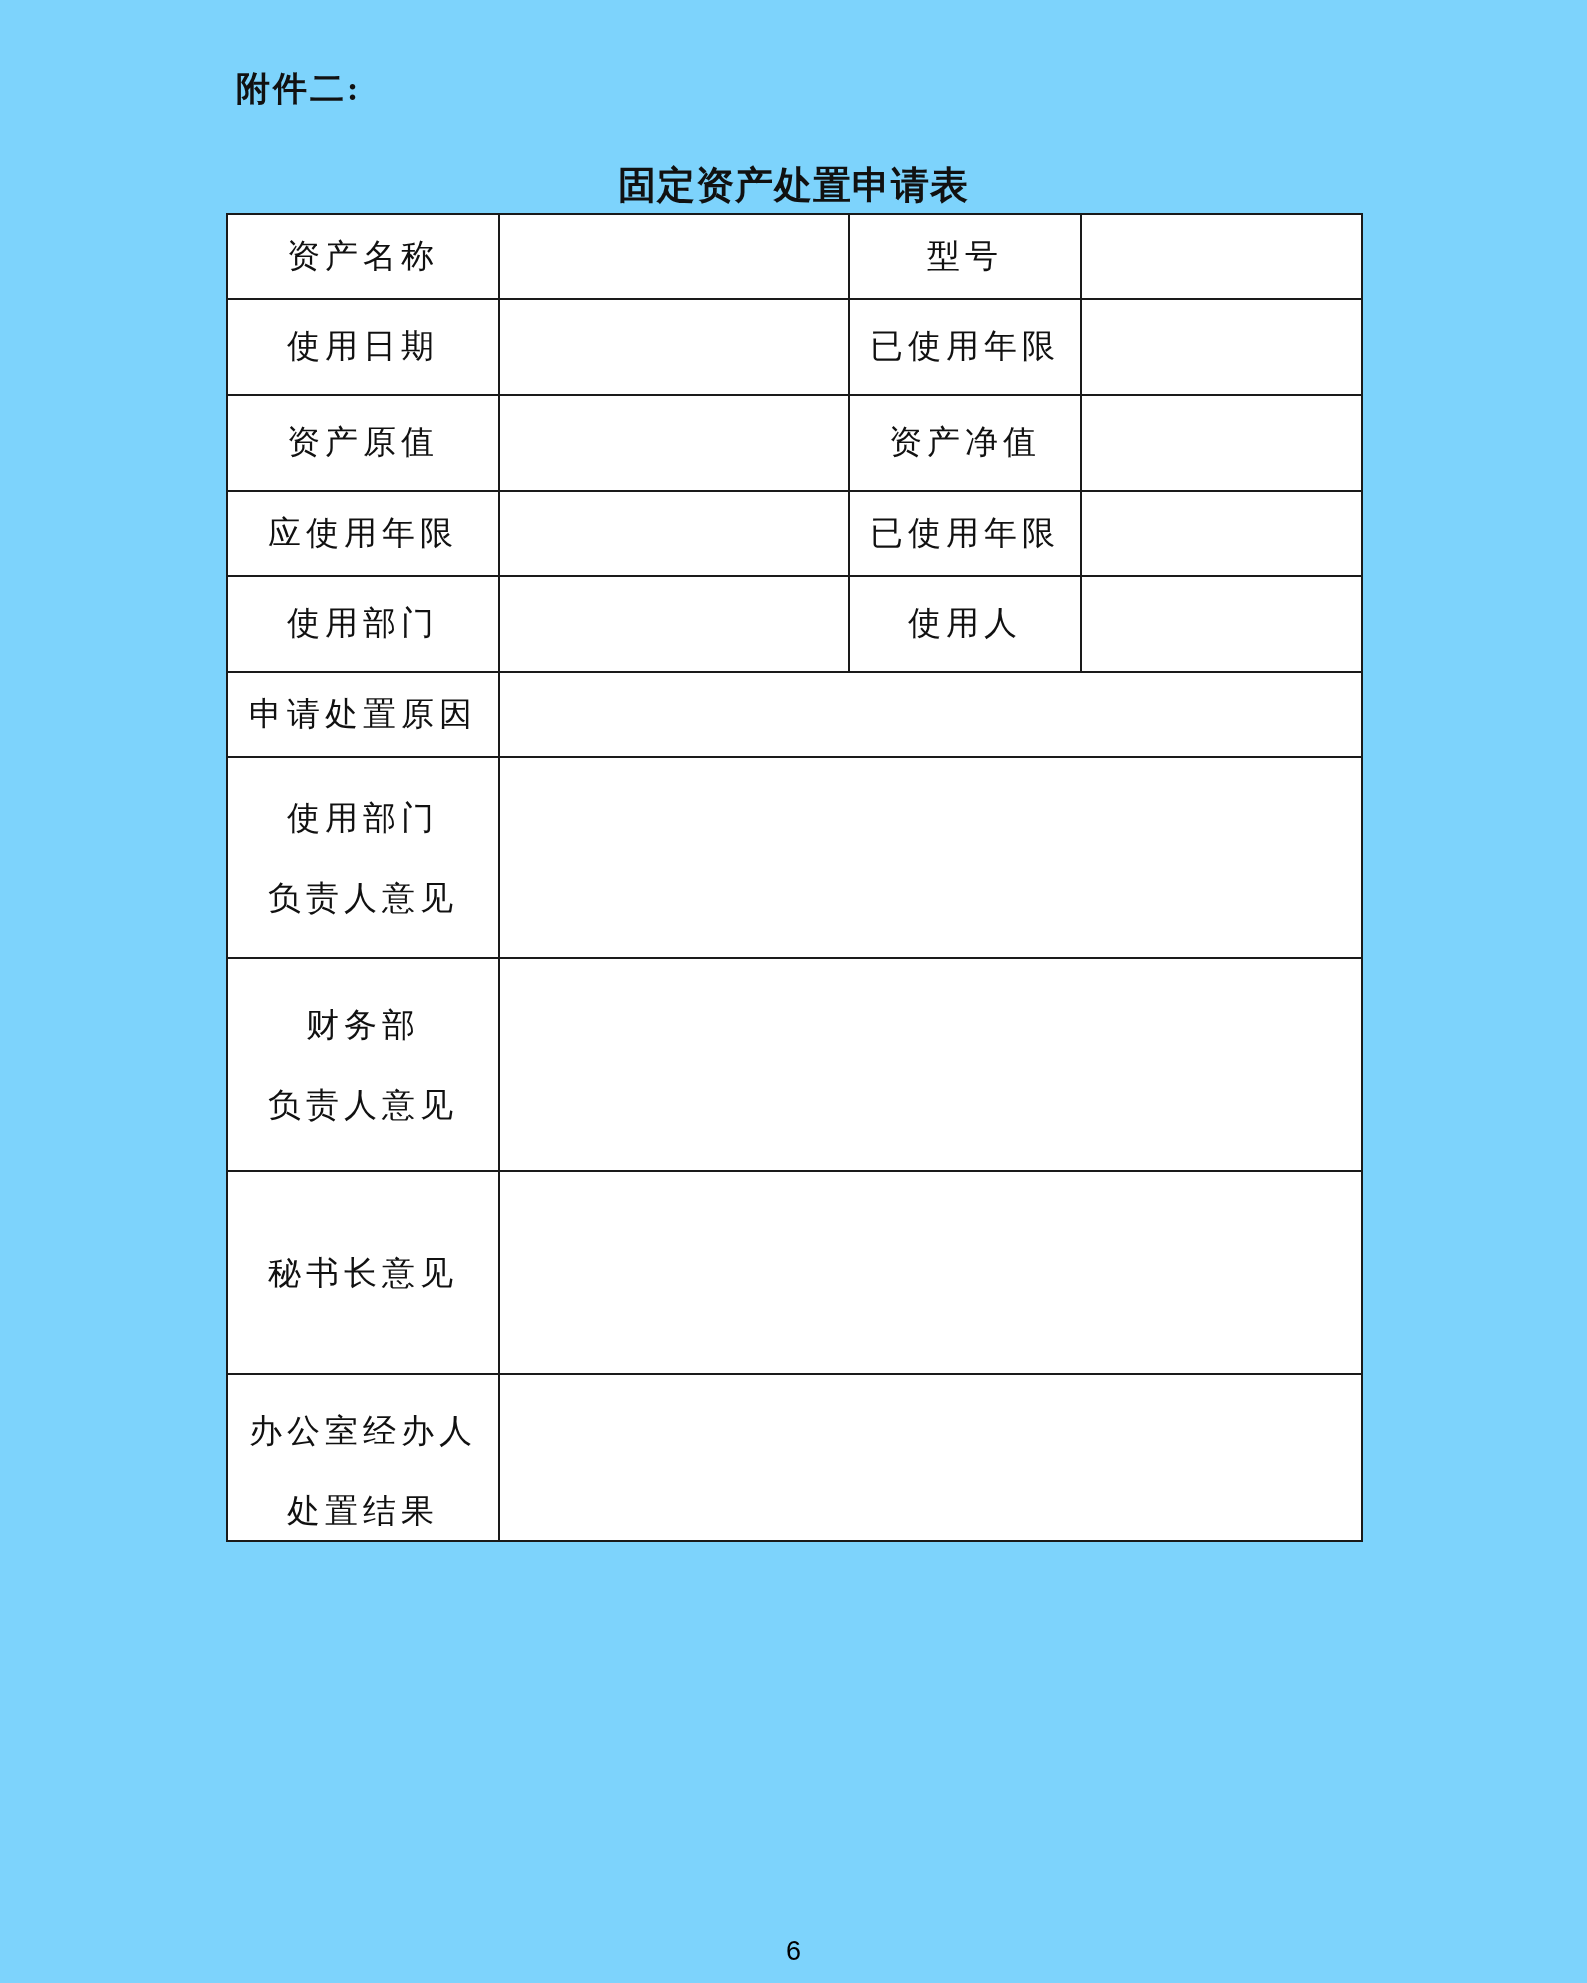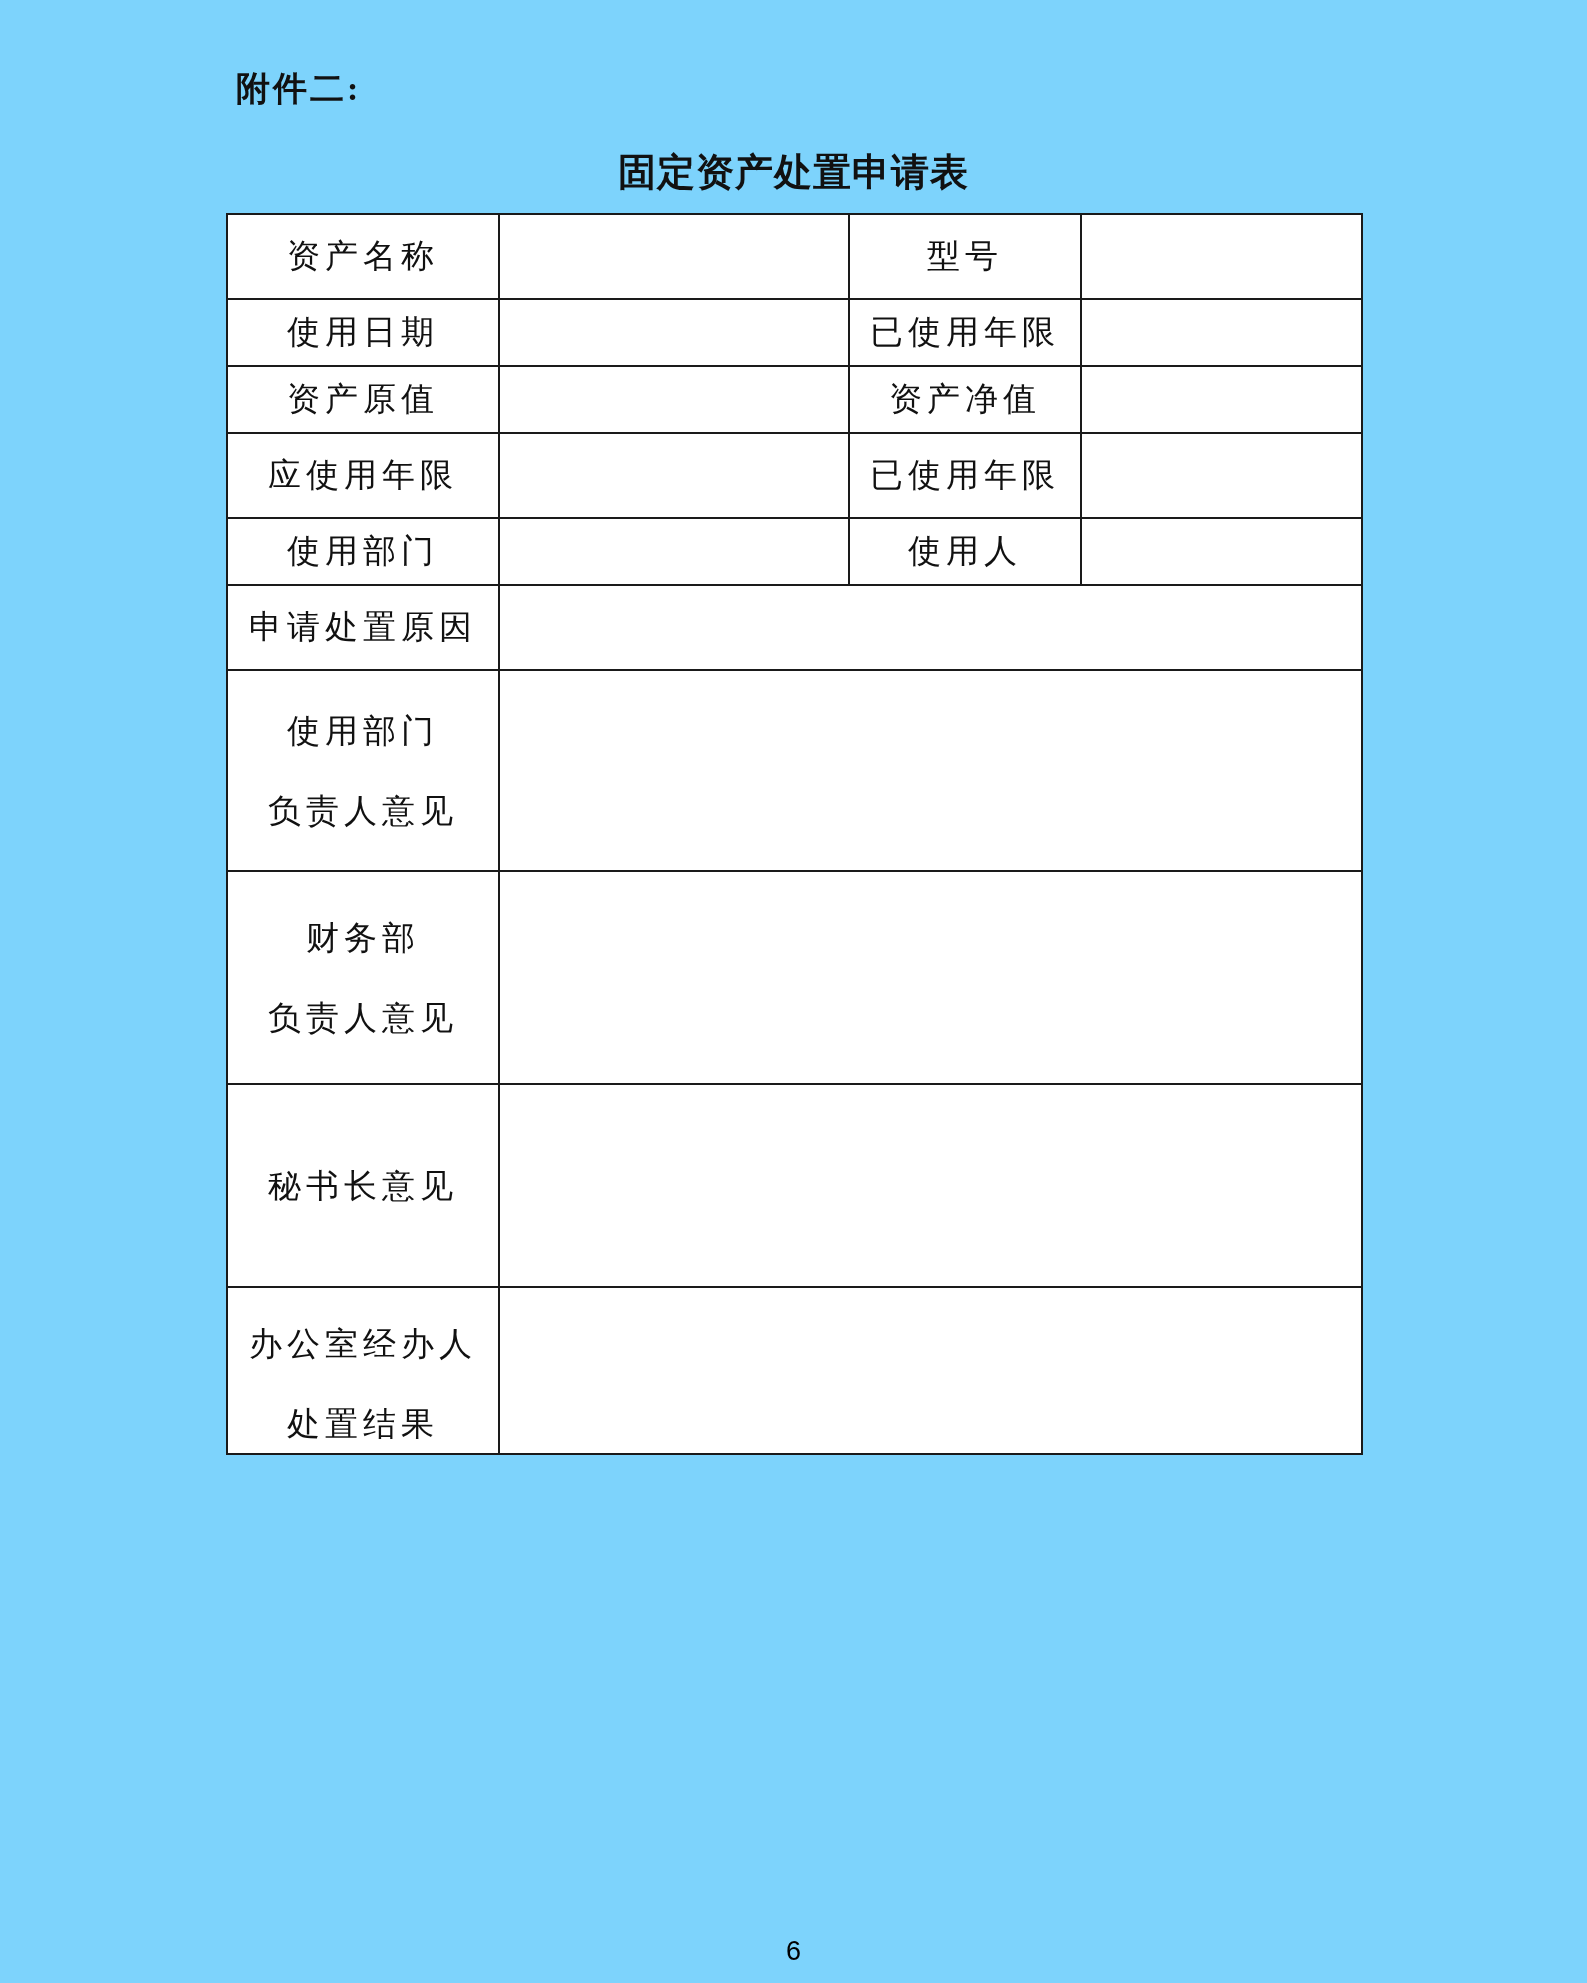--- a/index.html
+++ b/index.html
@@ -15,42 +15,42 @@
   .attachment-label {
     position: absolute;
     left: 236px; top: 66px;
     font-size: 34px;
     font-weight: bold;
     letter-spacing: 3px;
   }
 
   .doc-title {
     position: absolute;
-    left: 0; right: 0; top: 147px;
+    left: 0; right: 0; top: 160px;
     text-align: center;
     font-size: 38px;
     font-weight: bold;
     letter-spacing: 1px;
   }
 
   table.form-table {
     position: absolute;
     left: 226px; top: 213px;
     width: 1135px;
     border-collapse: collapse;
     table-layout: fixed;
   }
   table.form-table td {
     border: 2px solid #1a1a1a;
     padding: 0;
     background: #ffffff;
   }
   
   .h85 { height: 85px; }
-  .h84 { height: 67px; }
+  .h84 { height: 96px; }
   .h201 { height: 201px; }
   .h195 { height: 195px; }
   .h193 { height: 213px; padding-left: 45px; }
   .h203 { height: 203px; }
   .h229 { height: 167px; }
 
   td.lbl {
     text-align: center;
     vertical-align: middle;
     font-size: 33px;

